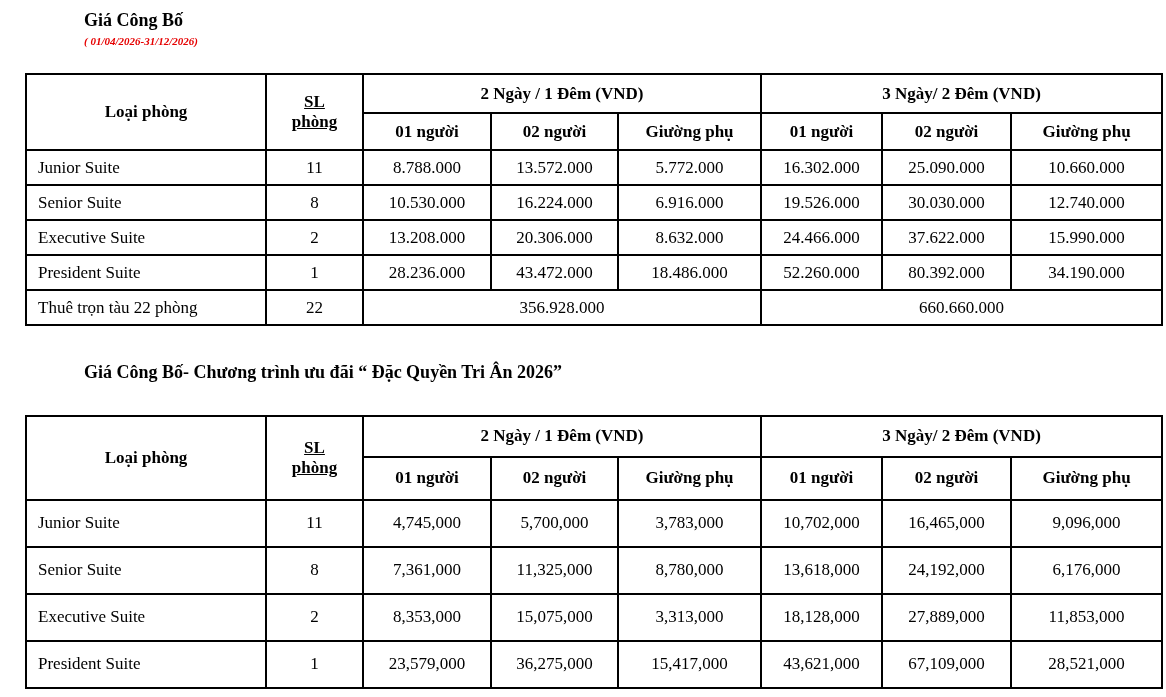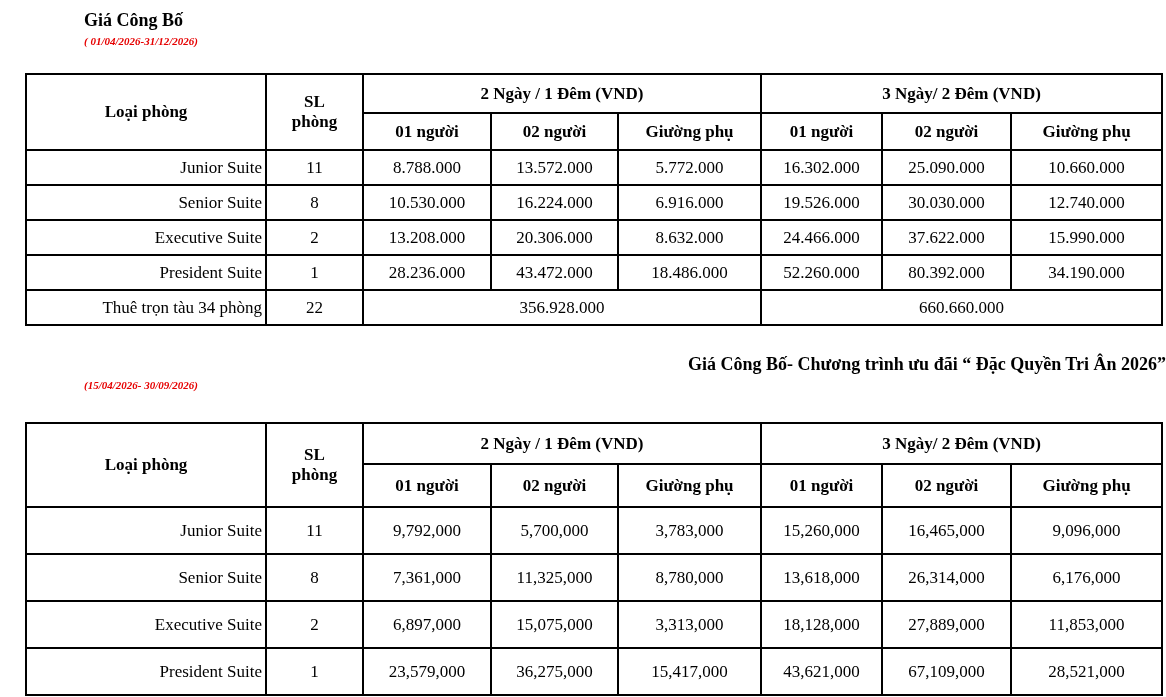--- a/index.html
+++ b/index.html
@@ -16,21 +16,21 @@
     overflow: hidden;
     background: #ffffff;
   }
   .section-title {
     margin: 0 0 0 84px;
     font-size: 18px;
     font-weight: bold;
     line-height: 1.25;
   }
   .section-title.first { padding-top: 9px; }
-  .section-title.second { margin-top: 27px; text-align: right; }
+  .section-title.second { margin-top: 35px; }
   .date-range {
     margin: 3px 0 0 84px;
     color: #e60000;
     font-style: italic;
     font-weight: bold;
     font-size: 11px;
     line-height: 1.15;
   }
   table.price-table {
     border-collapse: collapse;
@@ -42,23 +42,23 @@
   table.price-table.second { margin-top: 31px; }
   .price-table th, .price-table td {
     border: 2px solid #000;
     font-size: 17px;
     text-align: center;
     vertical-align: middle;
     padding: 4px 3px;
     overflow: hidden;
   }
   .price-table th { font-weight: bold; }
-  .price-table .sl-header { white-space: pre-line; }
+  .price-table .sl-header { white-space: pre-line; text-decoration: underline; }
   .price-table td.room-cell {
-    text-align: right;
+    text-align: left;
     padding-left: 11px;
   }
   table.first tbody td { height: 27px; padding-top: 3px; padding-bottom: 3px; }
   table.first thead tr.group-row th { height: 29px; }
   table.first thead tr.sub-row th { height: 27px; }
   table.second tbody td { height: 37px; }
   table.second thead tr.group-row th { height: 31px; }
   table.second thead tr.sub-row th { height: 33px; }
 </style>
 </head>
@@ -133,32 +133,31 @@
           <td class="room-cell">President Suite</td>
           <td>1</td>
           <td>28.236.000</td>
           <td>43.472.000</td>
           <td>18.486.000</td>
           <td>52.260.000</td>
           <td>80.392.000</td>
           <td>34.190.000</td>
         </tr>
         <tr>
-          <td class="room-cell">Thuê trọn tàu 34 phòng</td>
+          <td class="room-cell">Thuê trọn tàu 22 phòng</td>
           <td>22</td>
           <td colspan="3">356.928.000</td>
           <td colspan="3">660.660.000</td>
         </tr>
       </tbody>
     </table>
   </div>
 
   <div>
     <h2 class="section-title second">Giá Công Bố- Chương trình ưu đãi “ Đặc Quyền Tri Ân 2026”</h2>
-    <p class="date-range">(15/04/2026- 30/09/2026)</p>
 
     <table class="price-table second">
       <colgroup>
         <col style="width:240px">
           <col style="width:97px">
         <col style="width:128px">
           <col style="width:127px">
           <col style="width:143px">
         <col style="width:121px">
           <col style="width:129px">
@@ -178,41 +177,41 @@
           <th>Giường phụ</th>
           <th>01 người</th>
           <th>02 người</th>
           <th>Giường phụ</th>
         </tr>
       </thead>
       <tbody>
         <tr>
           <td class="room-cell">Junior Suite</td>
           <td>11</td>
-          <td>9,792,000</td>
+          <td>4,745,000</td>
           <td>5,700,000</td>
           <td>3,783,000</td>
-          <td>15,260,000</td>
+          <td>10,702,000</td>
           <td>16,465,000</td>
           <td>9,096,000</td>
         </tr>
         <tr>
           <td class="room-cell">Senior Suite</td>
           <td>8</td>
           <td>7,361,000</td>
           <td>11,325,000</td>
           <td>8,780,000</td>
           <td>13,618,000</td>
-          <td>26,314,000</td>
+          <td>24,192,000</td>
           <td>6,176,000</td>
         </tr>
         <tr>
           <td class="room-cell">Executive Suite</td>
           <td>2</td>
-          <td>6,897,000</td>
+          <td>8,353,000</td>
           <td>15,075,000</td>
           <td>3,313,000</td>
           <td>18,128,000</td>
           <td>27,889,000</td>
           <td>11,853,000</td>
         </tr>
         <tr>
           <td class="room-cell">President Suite</td>
           <td>1</td>
           <td>23,579,000</td>

